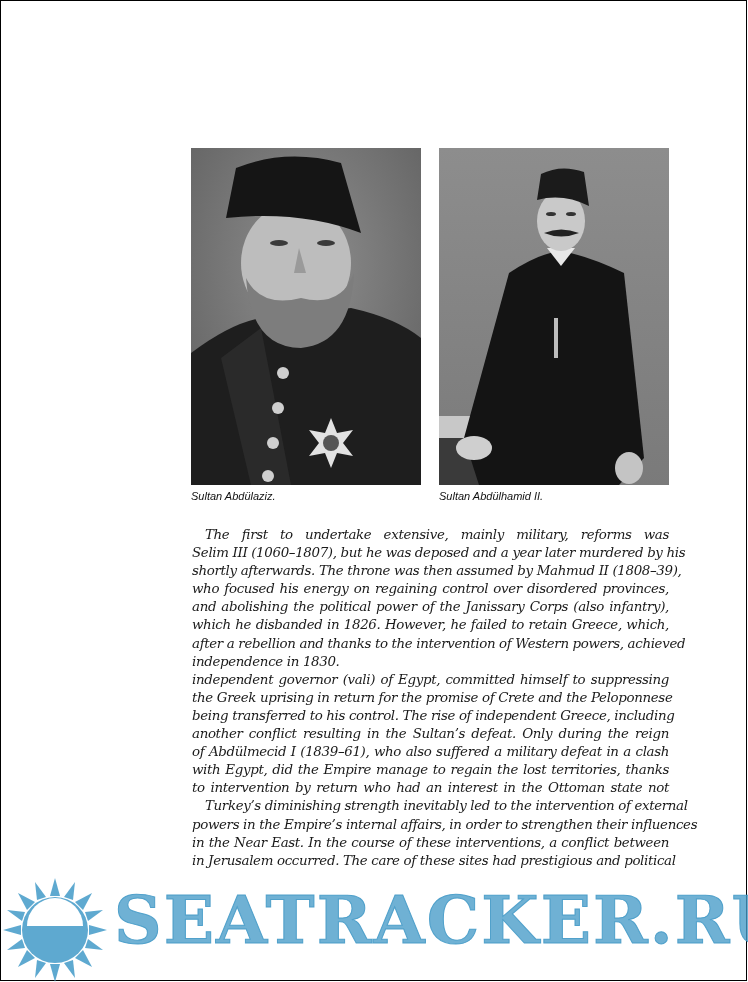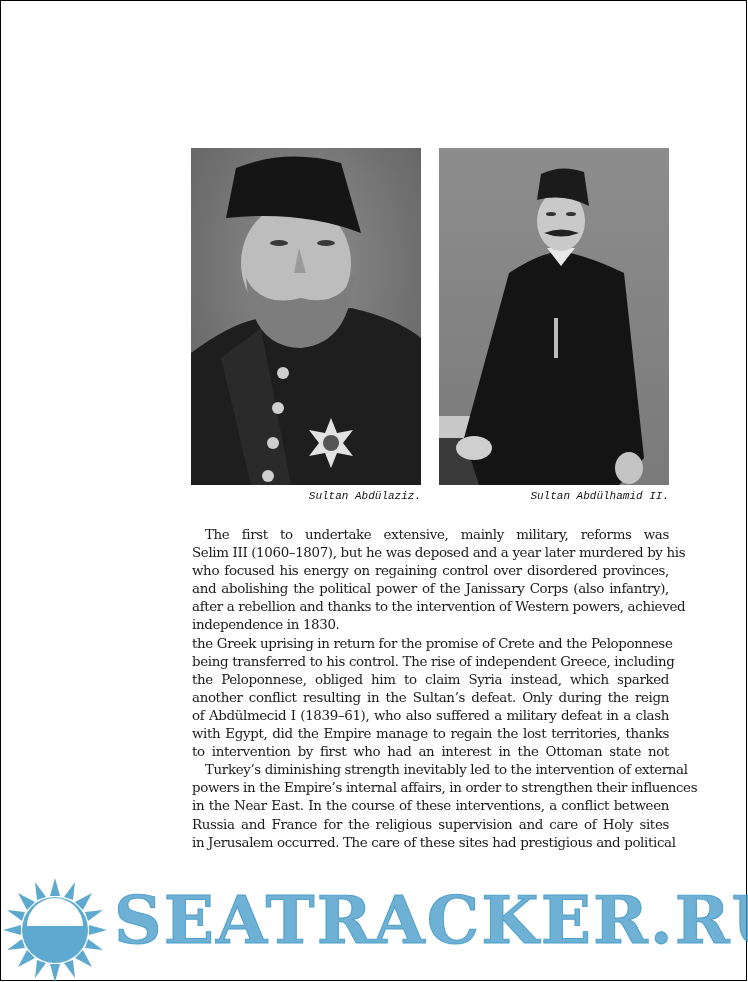--- a/index.html
+++ b/index.html
@@ -9,33 +9,33 @@
     border: 1.5px solid #000; background: #fff; box-sizing: content-box;
   }
   .photo {
     position: absolute; top: 148px; height: 337px; overflow: hidden;
     background: #7a7a7a;
   }
   .photo svg { display: block; width: 100%; height: 100%; }
   #photo-left { left: 191px; width: 230px; }
   #photo-right { left: 439px; width: 230px; }
   .caption {
-    position: absolute; top: 490px; width: 230px; text-align: right;
-    font-family: Liberation Mono, monospace; font-style: italic;
+    position: absolute; top: 490px; width: 230px; text-align: left;
+    font-family: Liberation Sans, sans-serif; font-style: italic;
     font-size: 11px; color: #111;
   }
   #caption-left { left: 191px; }
   #caption-right { left: 439px; }
   .body-text {
     position: absolute; left: 192px; top: 526px; width: 477px;
     font-family: "DejaVu Serif", "Liberation Serif", serif;
     font-size: 13.4px; line-height: 18.1px; color: #1a1a1a;
     text-align: justify; letter-spacing: -0.35px; word-spacing: 0px;
   }
-  .body-text .line { display: block; text-align: justify; text-align-last: justify; white-space: nowrap; height: 18.1px; }
+  .body-text .line { display: block; text-align: justify; text-align-last: justify; white-space: nowrap; height: 18.1px; font-style: italic; }
   .body-text .line.last { text-align-last: left; }
   .body-text .indent { padding-left: 13px; }
   .watermark {
     position: absolute; left: 0; top: 870px; width: 748px; height: 112px;
     pointer-events: none;
   }
   .wm-text {
     position: absolute; left: 114px; top: 885px;
     font-family: "DejaVu Serif", "Liberation Serif", serif; font-weight: bold;
     font-size: 66px; letter-spacing: 2px; line-height: 70px;
@@ -113,39 +113,40 @@
 
     <rect x="115" y="170" width="4" height="40" fill="#bdbdbd"></rect>
   </svg>
 </div>
 <div class="caption" id="caption-right">Sultan Abdülhamid II.</div>
 
 <div class="body-text">
   <div>
     <span class="line indent">The first to undertake extensive, mainly military, reforms was</span>
     <span class="line">Selim III (1060–1807), but he was deposed and a year later murdered by his</span>
+    <span class="line">shortly afterwards. The throne was then assumed by Mahmud II (1808–39),</span>
     <span class="line">who focused his energy on regaining control over disordered provinces,</span>
     <span class="line">and abolishing the political power of the Janissary Corps (also infantry),</span>
+    <span class="line">which he disbanded in 1826. However, he failed to retain Greece, which,</span>
     <span class="line last">after a rebellion and thanks to the intervention of Western powers, achieved</span>
     <span class="line last">independence in 1830.</span>
   </div>
   <div>
+    <span class="line">independent governor (vali) of Egypt, committed himself to suppressing</span>
     <span class="line">the Greek uprising in return for the promise of Crete and the Peloponnese</span>
     <span class="line">being transferred to his control. The rise of independent Greece, including</span>
-    <span class="line">the Peloponnese, obliged him to claim Syria instead, which sparked</span>
     <span class="line">another conflict resulting in the Sultan’s defeat. Only during the reign</span>
     <span class="line">of Abdülmecid I (1839–61), who also suffered a military defeat in a clash</span>
     <span class="line">with Egypt, did the Empire manage to regain the lost territories, thanks</span>
-    <span class="line">to intervention by first who had an interest in the Ottoman state not</span>
+    <span class="line">to intervention by return who had an interest in the Ottoman state not</span>
   </div>
   <div>
     <span class="line indent">Turkey’s diminishing strength inevitably led to the intervention of external</span>
     <span class="line">powers in the Empire’s internal affairs, in order to strengthen their influences</span>
     <span class="line">in the Near East. In the course of these interventions, a conflict between</span>
-    <span class="line">Russia and France for the religious supervision and care of Holy sites</span>
     <span class="line">in Jerusalem occurred. The care of these sites had prestigious and political</span>
   </div>
 </div>
 
 <svg class="watermark" viewBox="0 870 748 112">
   <g transform="translate(55,930)">
     <g fill="#5ea9d0">
 
       <polygon points="0,-52 5,-34 -5,-34"></polygon>
       <polygon points="0,52 5,34 -5,34"></polygon>

